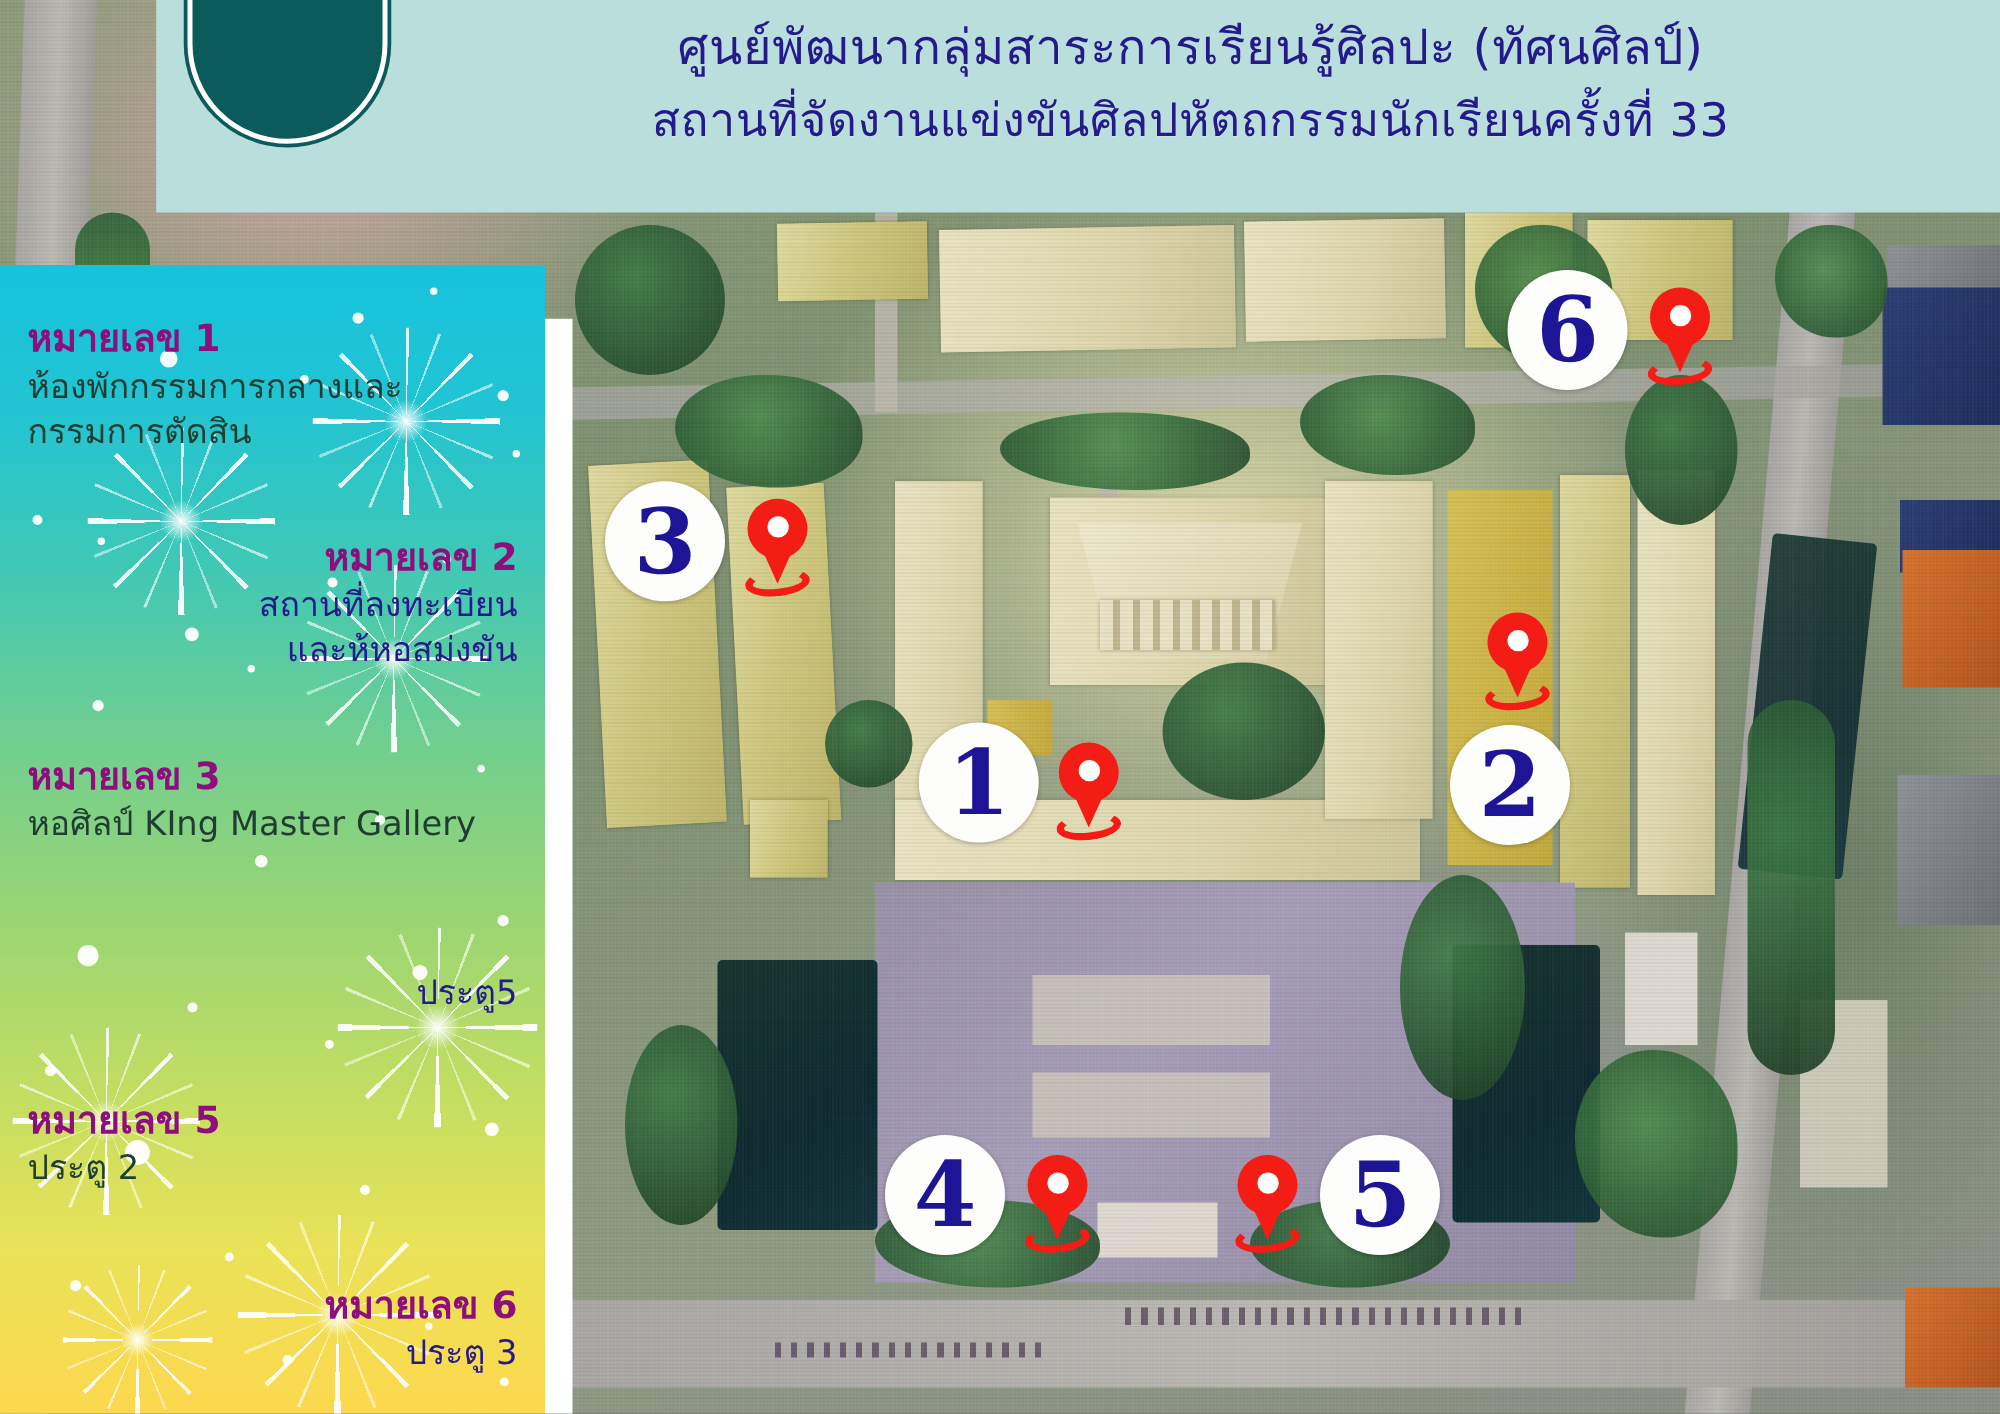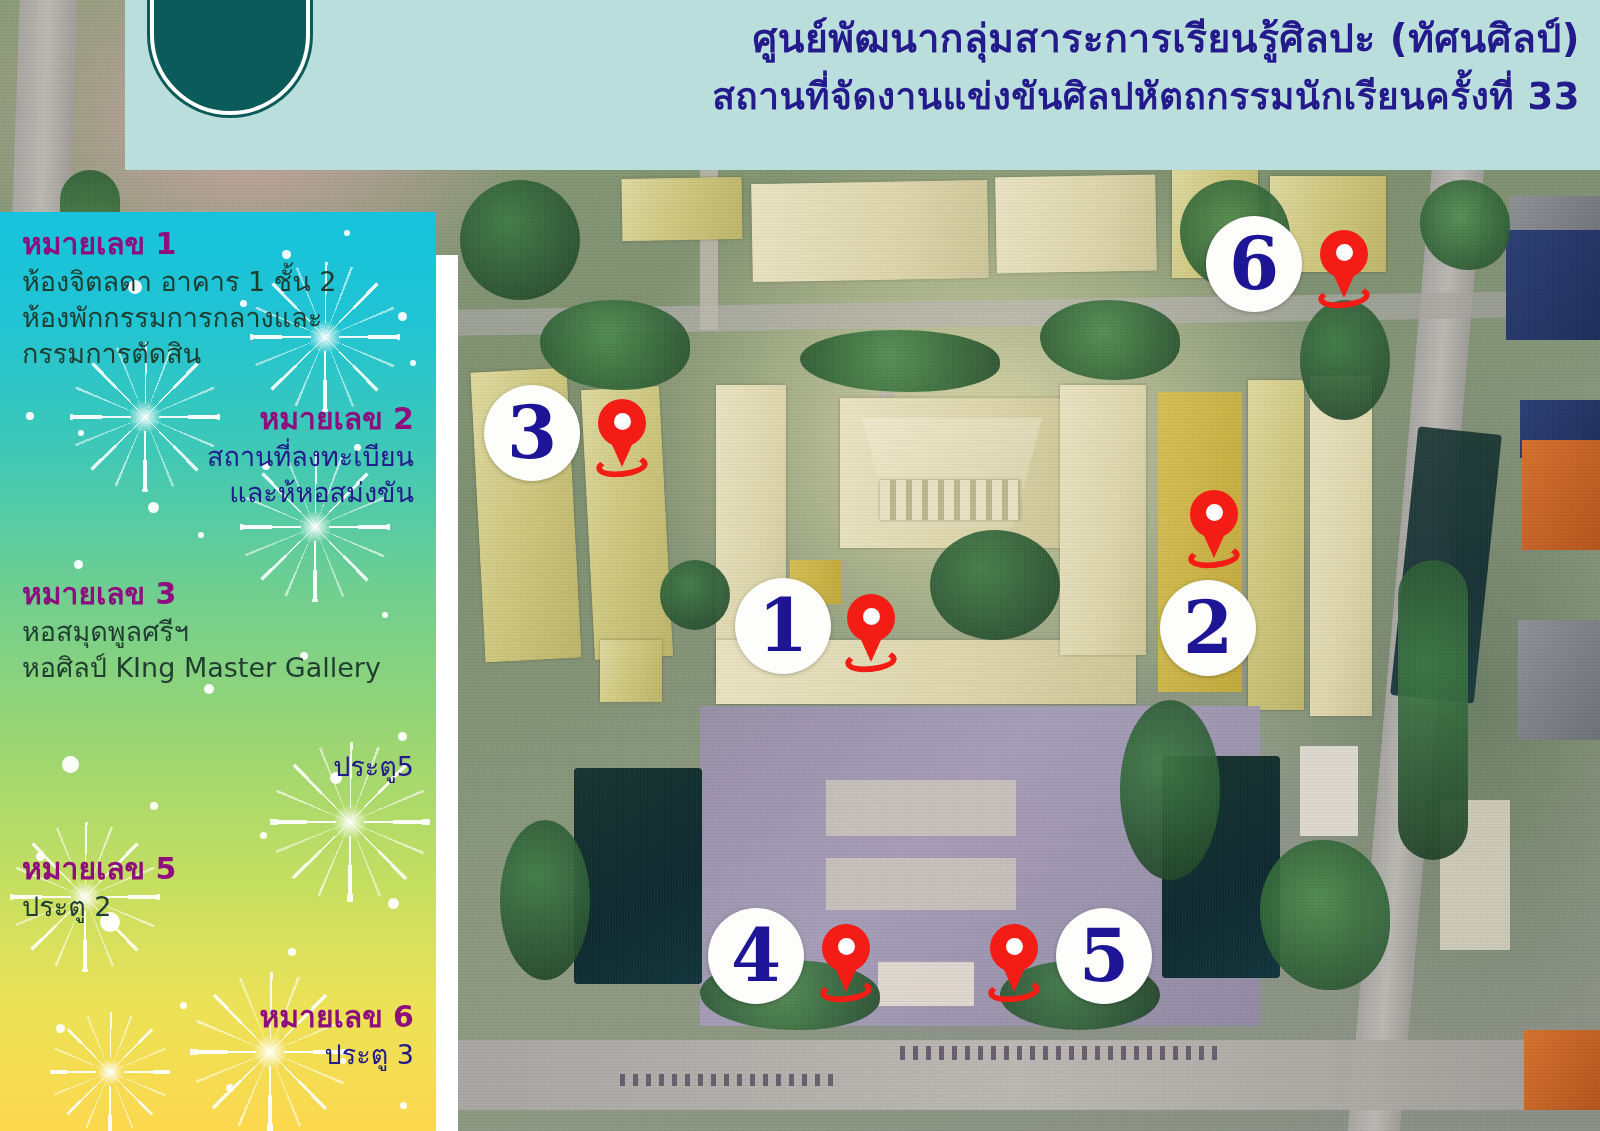--- a/index.html
+++ b/index.html
@@ -91,24 +91,23 @@
     border:4px solid #ffffff;
     box-shadow:0 0 0 3px #0c5b5b;
     z-index:31;
   }
   #header-titles {
     position:absolute; left:200px; top:10px; right:20px;
     text-align:center;
     color:#231a8c;
   }
   .title-line {
-    font-weight:bold;
+    font-weight:normal;
     letter-spacing:.5px;
     text-shadow:0.5px 0.5px 0 rgba(255,255,255,.25);
-    text-align:right;
   }
   #title-main { font-size:39px; line-height:58px; }
   #title-sub  { font-size:37px; line-height:58px; }
 
   
   #legend-white-strip {
     position:absolute; left:436px; top:255px; width:22px; height:876px;
     background:#ffffff; z-index:34;
   }
   #legend-panel {
@@ -143,21 +142,21 @@
         rgba(255,255,255,.6) 202deg 204deg, rgba(255,255,255,0) 204deg 224deg,
         rgba(255,255,255,.85) 224deg 227deg, rgba(255,255,255,0) 227deg 247deg,
         rgba(255,255,255,.5) 247deg 249deg, rgba(255,255,255,0) 249deg 268deg,
         rgba(255,255,255,.95) 268deg 272deg, rgba(255,255,255,0) 272deg 292deg,
         rgba(255,255,255,.6) 292deg 294deg, rgba(255,255,255,0) 294deg 314deg,
         rgba(255,255,255,.85) 314deg 317deg, rgba(255,255,255,0) 317deg 337deg,
         rgba(255,255,255,.5) 337deg 339deg, rgba(255,255,255,0) 339deg 360deg);
     border-radius:50%;
     pointer-events:none;
   }
-  .legend-entry { position:absolute; width:100%; padding:0 22px; }
+  .legend-entry { position:absolute; width:100%; padding:0 22px;margin-top:28px; }
   .entry-head {
     color:#8e0e7e; font-weight:bold; font-size:30px; line-height:40px;
   }
   .entry-body { font-size:27px; line-height:36px; }
   .body-dark { color:#1f3d30; }
   .body-navy { color:#231a8c; }
   .al-left  { text-align:left; }
   .al-right { text-align:right; }
 
   
@@ -372,34 +371,32 @@
   <div class="spark" style="left:70px;top:130px;width:150px;height:150px;"></div>
   <div class="spark" style="left:250px;top:50px;width:150px;height:150px;"></div>
   <div class="spark" style="left:240px;top:240px;width:150px;height:150px;"></div>
   <div class="spark" style="left:270px;top:530px;width:160px;height:160px;"></div>
   <div class="spark" style="left:10px;top:610px;width:150px;height:150px;"></div>
   <div class="spark" style="left:190px;top:760px;width:160px;height:160px;"></div>
   <div class="spark" style="left:50px;top:800px;width:120px;height:120px;"></div>
 
   <div class="legend-entry al-left" style="top:12px;">
     <div class="entry-head">หมายเลข 1</div>
-    <div class="entry-body body-dark">ห้องจิตลดา  อาคาร 1 ชั้น 2</div>
     <div class="entry-body body-dark">ห้องพักกรรมการกลางและ</div>
     <div class="entry-body body-dark">กรรมการตัดสิน</div>
   </div>
 
   <div class="legend-entry al-right" style="top:187px;">
     <div class="entry-head">หมายเลข 2</div>
     <div class="entry-body body-navy">สถานที่ลงทะเบียน</div>
     <div class="entry-body body-navy">และห้หอสม่งขัน</div>
   </div>
 
   <div class="legend-entry al-left" style="top:362px;">
     <div class="entry-head">หมายเลข 3</div>
-    <div class="entry-body body-dark">หอสมุดพูลศรีฯ</div>
     <div class="entry-body body-dark">หอศิลป์ KIng Master Gallery</div>
   </div>
 
   <div class="legend-entry al-right" style="top:537px;">
     <div class="entry-body body-navy">ประตู5</div>
   </div>
 
   <div class="legend-entry al-left" style="top:637px;">
     <div class="entry-head">หมายเลข 5</div>
     <div class="entry-body body-dark">ประตู 2</div>

